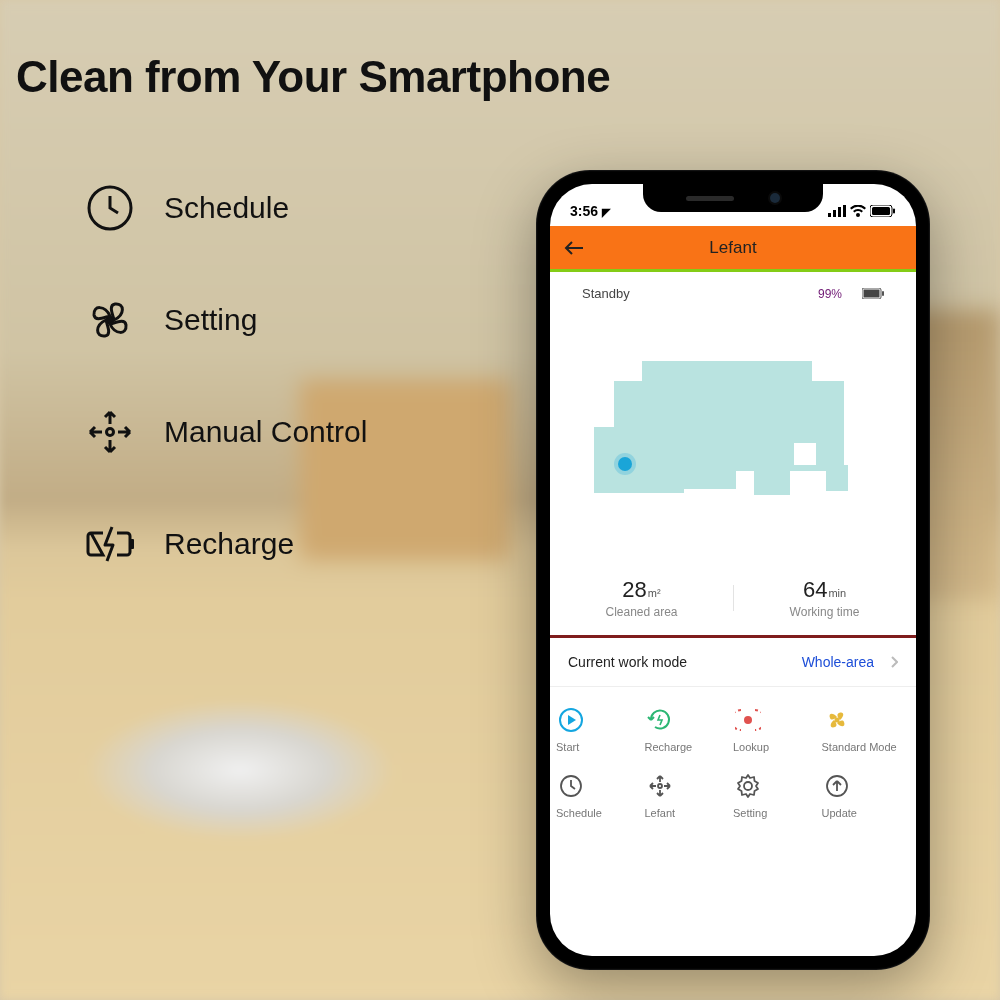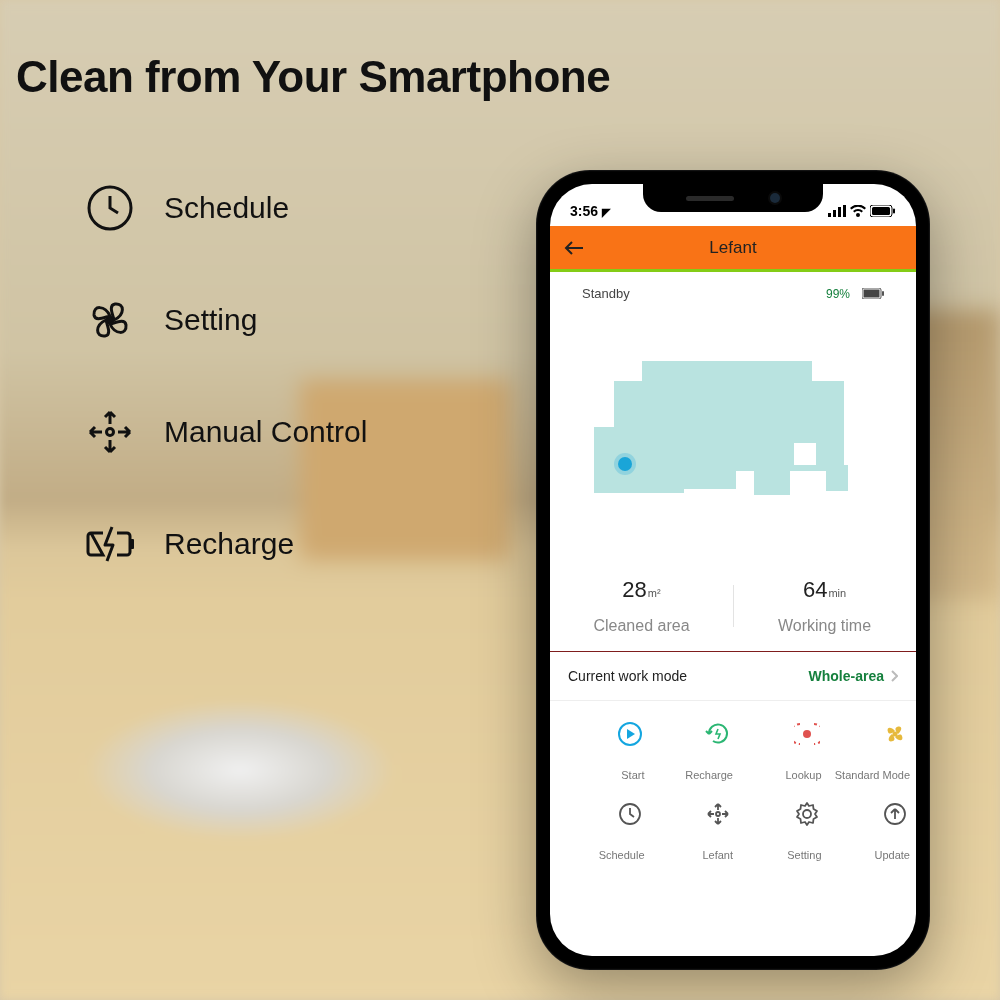--- a/index.html
+++ b/index.html
@@ -129,21 +129,21 @@
 
   .status-row {
     display: flex;
     justify-content: space-between;
     align-items: center;
     padding: 14px 32px 6px;
     font-size: 13px;
     color: #444;
     background:#fff;
   }
-  .status-row .batt { display:flex; align-items:center; gap:12px; font-size:12px; color:#15803d; }
+  .status-row .batt { display:flex; align-items:center; gap:20px; font-size:12px; color:#701a75; }
 
   .map-area {
     height: 260px;
     background: #fff;
     position: relative;
   }
   .map {
     position: absolute;
     left: 44px; top: 40px;
     width: 250px; height: 160px;
@@ -169,47 +169,47 @@
     text-align: center;
     position: relative;
   }
   .stat + .stat::before {
     content:"";
     position:absolute; left:0; top:8px; bottom:8px; width:1px;
     background:#e3e3e3;
   }
   .stat .num { font-size: 22px; font-weight: 500; color:#222; }
   .stat .unit { font-size: 11px; color:#555; margin-left:1px; }
-  .stat .lbl { font-size: 16px; color:#888; margin-top:14px; }
+  .stat .lbl { font-size: 12px; color:#888; margin-top:2px; }
 
   .mode-row {
     display: flex;
     justify-content: space-between;
     align-items: center;
     padding: 16px 18px;
-    border-top: 1px solid #7f1d1d;
+    border-top: 3px solid #7f1d1d;
     background:#fff;
     font-size: 14px;
   }
   .mode-row .left { color:#222; }
-  .mode-row .right { color:#15803d; display:flex; align-items:center; gap:6px;font-weight:bold; }
+  .mode-row .right { color:#1d4ed8; display:flex; align-items:center; gap:16px; }
 
   .action-grid {
     display: grid;
     grid-template-columns: repeat(4, 1fr);
     row-gap: 18px;
     padding: 18px 6px 10px;
     border-top: 1px solid #eee;
     background:#fff;
   }
   .action {
     display: flex;
     flex-direction: column;
-    align-items: flex-end;
-    gap: 20px;
+    align-items: flex-start;
+    gap: 6px;
   }
   .action .ai {
     width: 30px; height: 30px;
     display:flex; align-items:center; justify-content:center;
   }
   .action .al { font-size: 11px; color:#777; }
 
   svg { display:block; }
 </style>
 </head>

